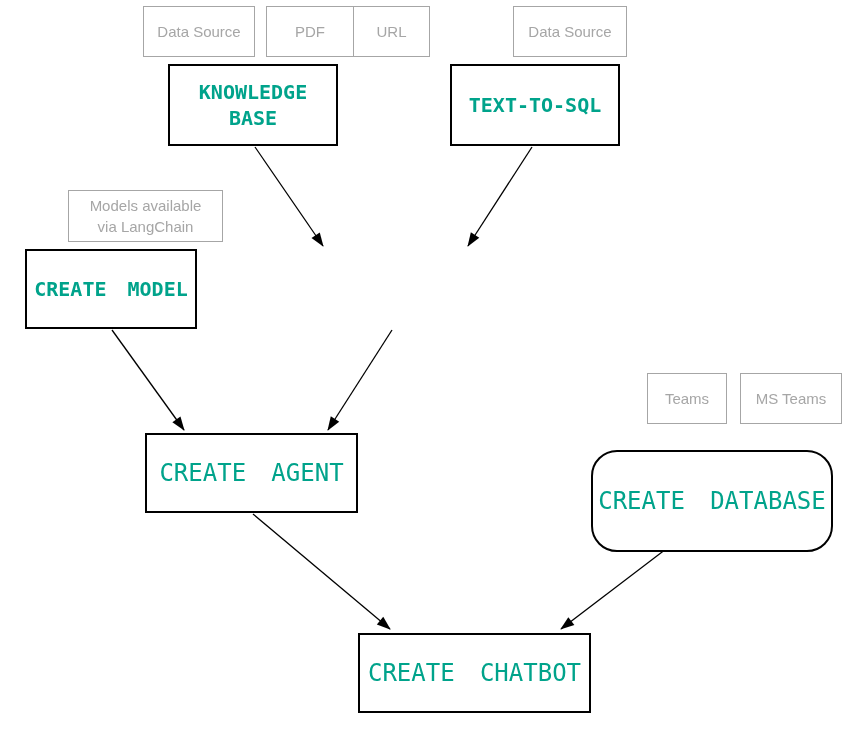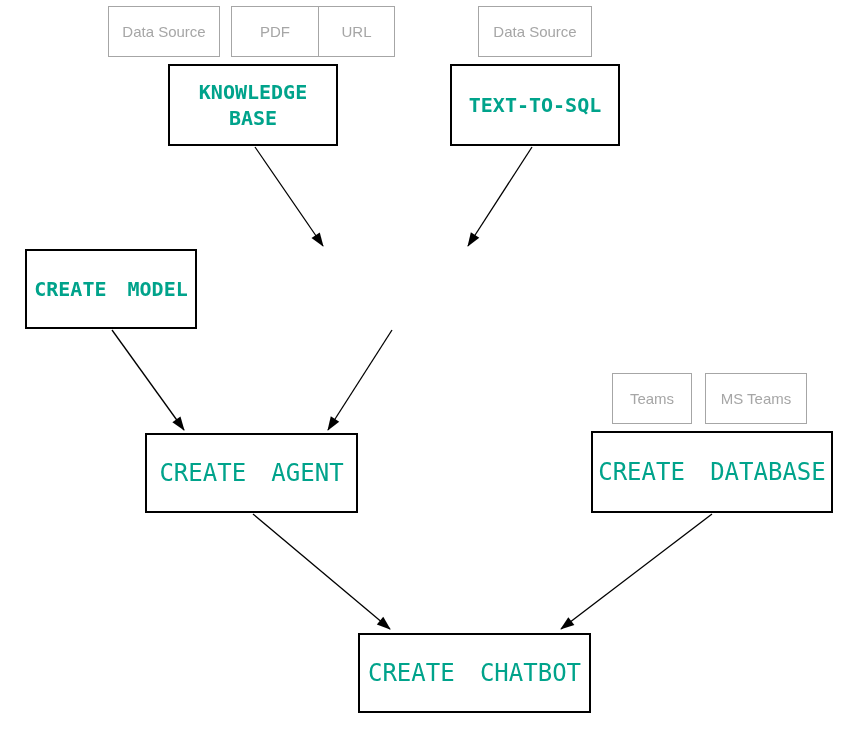--- a/index.html
+++ b/index.html
@@ -33,20 +33,21 @@
     align-items: center;
     justify-content: center;
     text-align: center;
     background: var(--background);
   }
   .tag {
     border: 1px solid var(--muted-gray);
     color: var(--muted-gray);
     font-size: 15px;
     line-height: 21px;
+    margin-left: 35px;
   }
   .node {
     border: 2px solid var(--line-black);
     color: var(--accent-teal);
     font-family: "DejaVu Sans Mono", monospace;
     font-weight: bold;
     font-size: 20px;
     line-height: 26px;
     word-spacing: 0.45em;
     white-space: nowrap;
@@ -86,20 +87,24 @@
   </div>
 
   <div class="box tag" style="left:318px; top:6px; width:77px; height:51px;">
     <span class="line-span">URL</span>
   </div>
 
   <div class="box tag" style="left:478px; top:6px; width:114px; height:51px;">
     <span class="line-span">Data Source</span>
   </div>
 
+  <div class="box tag" style="left:33px; top:190px; width:155px; height:52px;">
+    <span class="line-span">Models available</span>
+    <span class="line-span">via LangChain</span>
+  </div>
 
   <div class="box tag" style="left:612px; top:373px; width:80px; height:51px;">
     <span class="line-span">Teams</span>
   </div>
 
   <div class="box tag" style="left:705px; top:373px; width:102px; height:51px;">
     <span class="line-span">MS Teams</span>
   </div>
 
   <div class="box node" style="left:168px; top:64px; width:170px; height:82px;">
@@ -113,21 +118,21 @@
 
   <div class="box node" style="left:450px; top:64px; width:170px; height:82px;">
     <span class="line-span">TEXT-TO-SQL</span>
   </div>
 
 
   <div class="box node lg" style="left:145px; top:433px; width:213px; height:80px;">
     <span class="line-span">CREATE AGENT</span>
   </div>
 
-  <div class="box node lg" style="left:591px; top:431px; width:242px; height:82px;">
+  <div class="box node lg" style="left:591px; top:450px; width:242px; height:102px;border-radius:26px;">
     <span class="line-span">CREATE DATABASE</span>
   </div>
 
   <div class="box node lg" style="left:358px; top:633px; width:233px; height:80px;">
     <span class="line-span">CREATE CHATBOT</span>
   </div>
 
 </div>
 
 </body></html>

